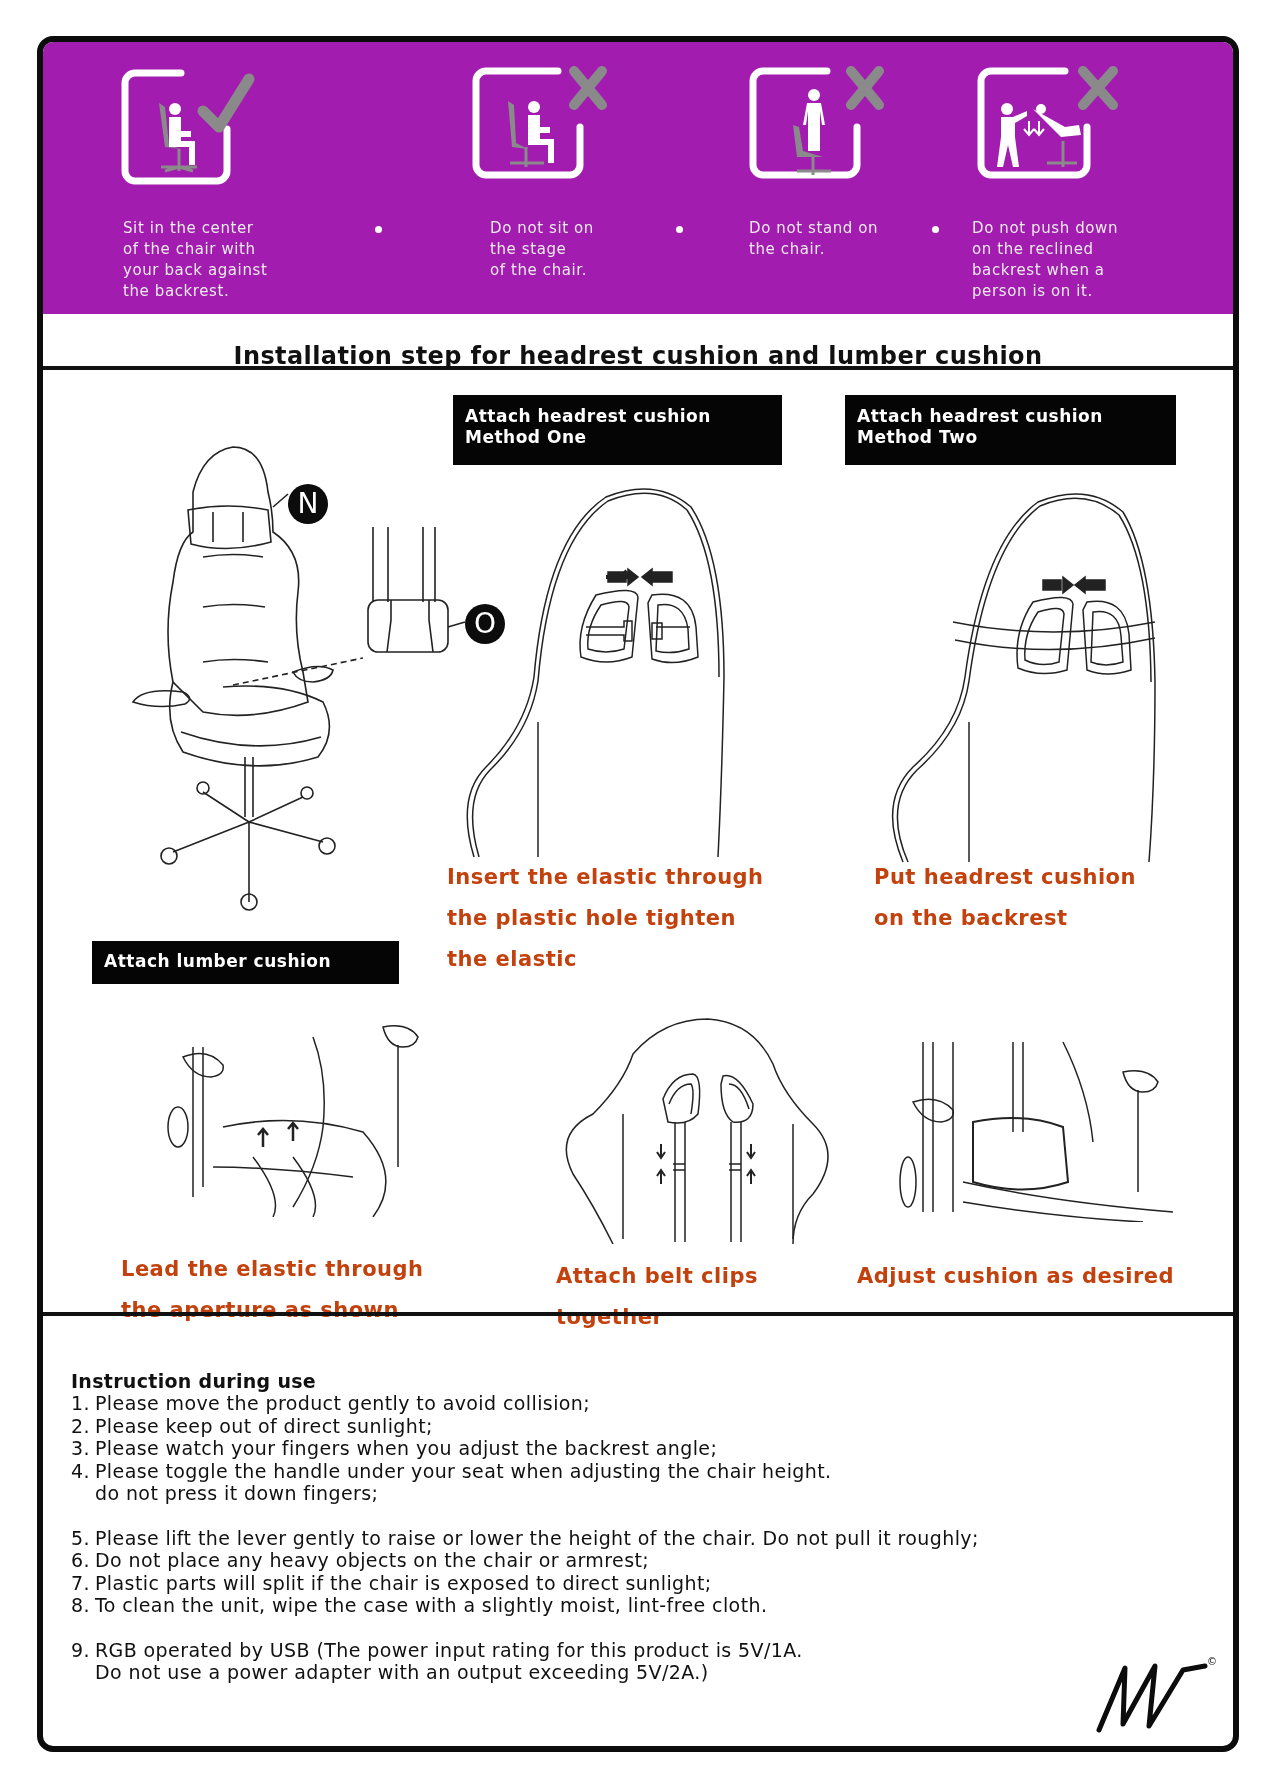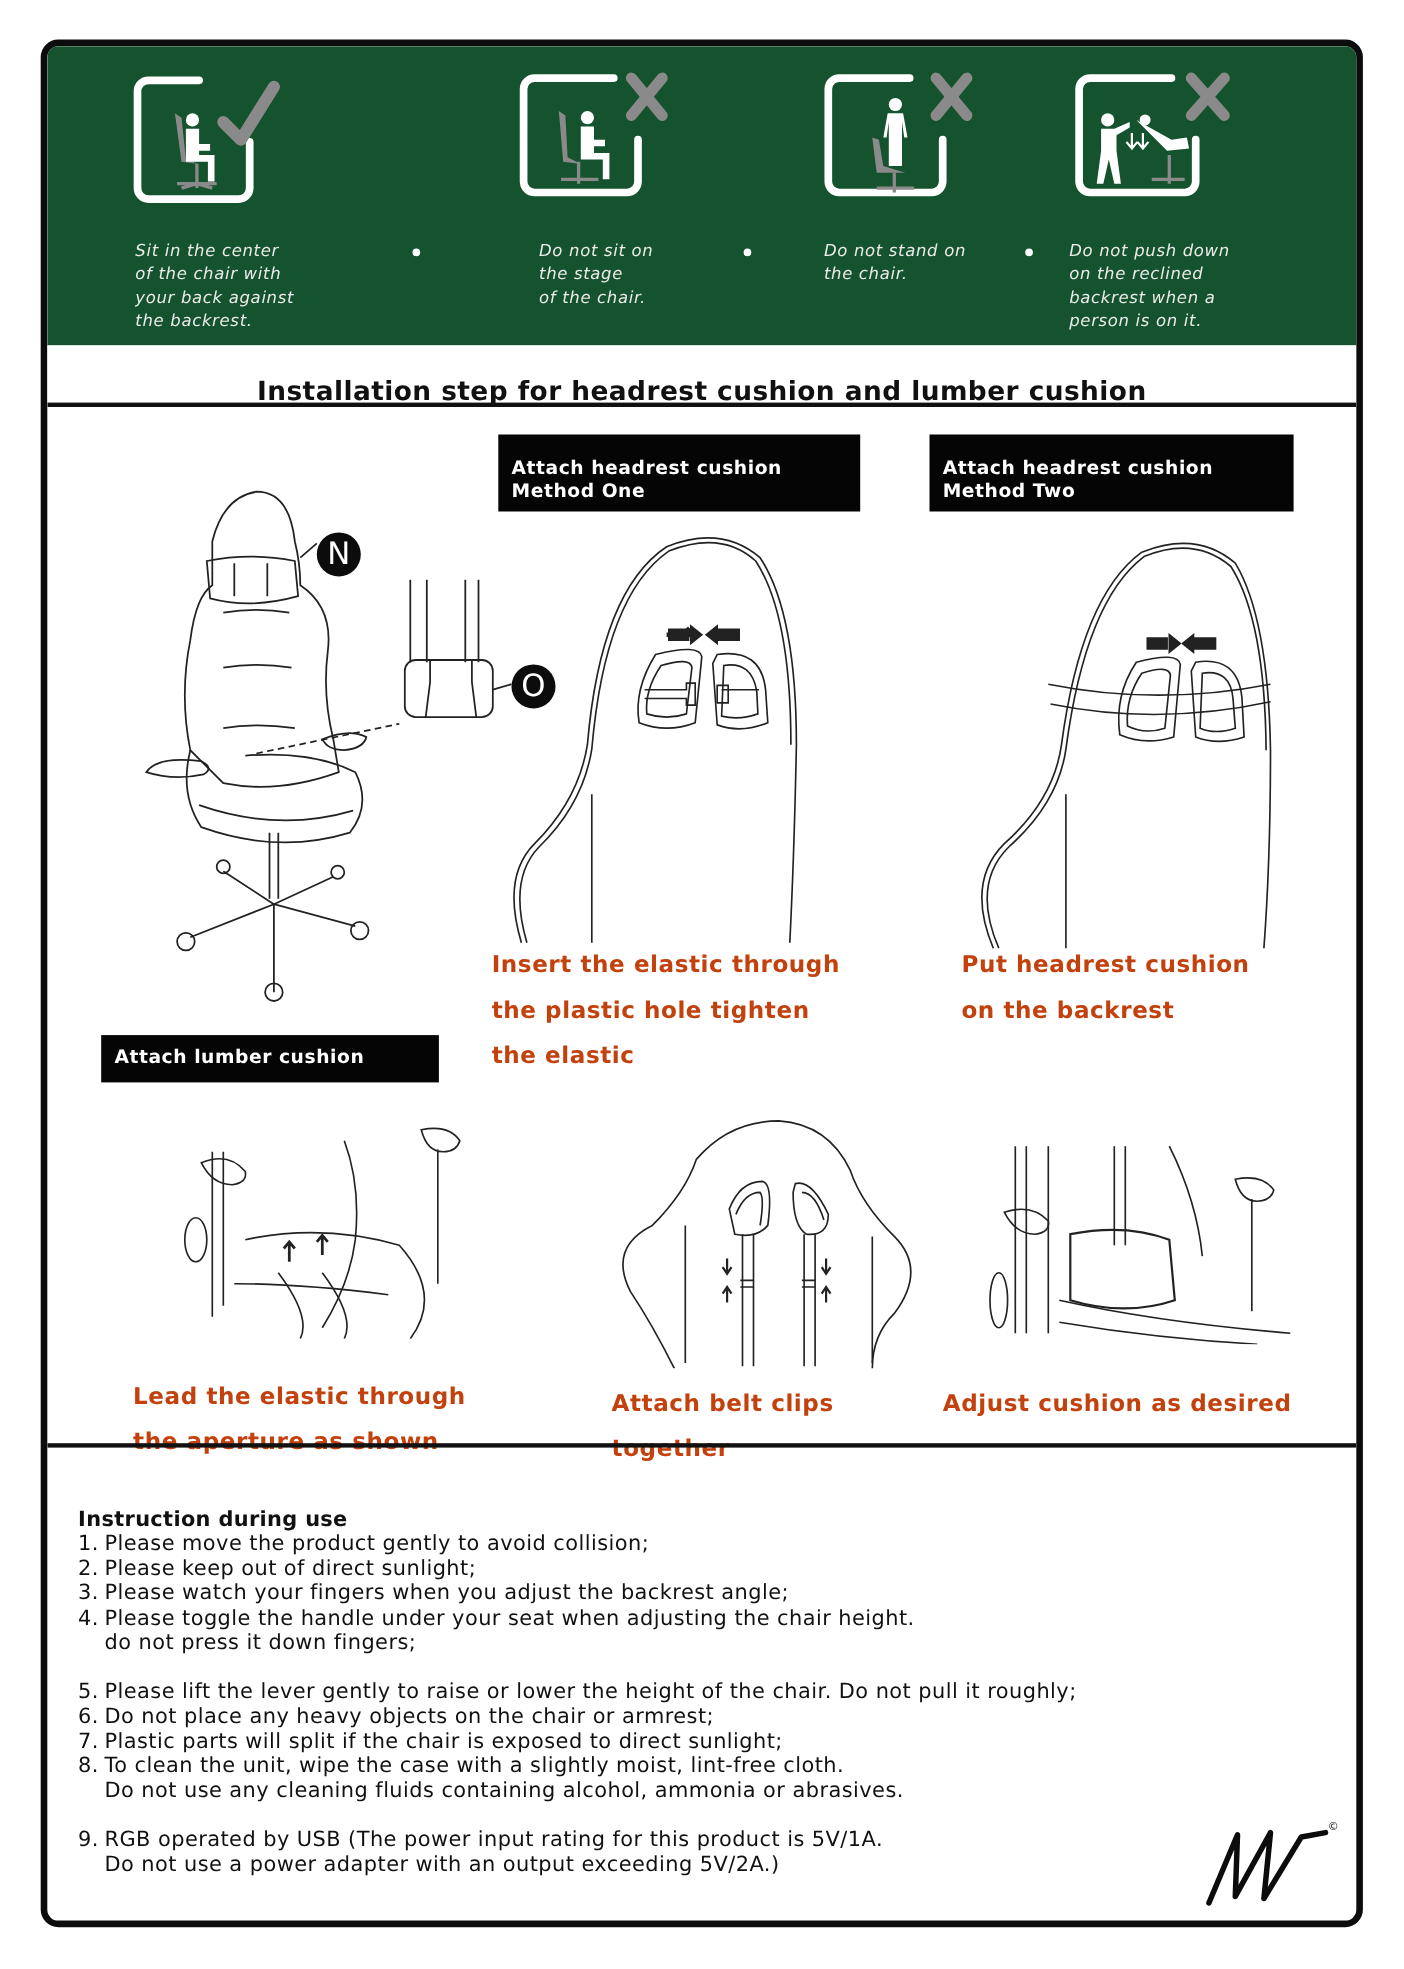--- a/index.html
+++ b/index.html
@@ -1,29 +1,29 @@
 <!DOCTYPE html>
 <html><head>
 <meta charset="utf-8">
 <style>
   html, body { margin:0; padding:0; background:#ffffff; }
   body { width:1276px; height:1790px; position:relative; overflow:hidden;
          font-family:"DejaVu Sans", "Liberation Sans", sans-serif; color:#111; }
   .abs { position:absolute; }
   .frame { left:37px; top:36px; width:1190px; height:1704px; border:6px solid #0c0c0c;
            border-radius:16px; overflow:hidden; background:#fff; }
-  .safety { left:0; top:0; width:1190px; height:272px; background:#14532d;font-style:italic; }
+  .safety { left:0; top:0; width:1190px; height:272px; background:#a21caf; }
   .icon-box { position:absolute; width:118px; height:118px; }
   .caption { position:absolute; color:#ecebeb; font-size:15px; line-height:21px; letter-spacing:0.6px; white-space:pre; }
   .bullet { position:absolute; width:7px; height:7px; border-radius:50%; background:#ffffff; }
   .title-band { left:0; top:272px; width:1190px; height:52px; border-bottom:4px solid #111; background:#fff;
                 display:flex; align-items:center; justify-content:center; }
   .title-band span { font-family:"DejaVu Sans", sans-serif; font-weight:bold; font-size:24px; letter-spacing:0.4px; color:#111;margin-top:32px; }
   .label-box { position:absolute; background:#050505; color:#fff; font-weight:bold; font-size:17px; line-height:21px;
-               padding:21px 12px; box-sizing:border-box; letter-spacing:0.5px; }
+               padding:11px 12px; box-sizing:border-box; letter-spacing:0.5px; }
   .step-text { position:absolute; font-weight:bold; font-size:21px; line-height:41px; color:#c2410c; letter-spacing:0.5px; white-space:pre; }
   .divider2 { left:0; top:1270px; width:1190px; height:4px; background:#111; }
   .instr-head { left:28px; top:1328px; font-weight:bold; font-size:19px; color:#111; letter-spacing:0.3px; }
   .instr-list { left:28px; top:1350px; font-size:19px; line-height:22.5px; color:#111; letter-spacing:0.4px; }
   .instr-item { display:flex; white-space:pre; }
   .instr-item .num { width:24px; flex:none; }
   .instr-gap { height:22px; }
   svg { display:block; }
 </style>
 </head>
@@ -224,21 +224,21 @@
     <div class="instr-item"><span class="num">1.</span><span>Please move the product gently to avoid collision;</span></div>
     <div class="instr-item"><span class="num">2.</span><span>Please keep out of direct sunlight;</span></div>
     <div class="instr-item"><span class="num">3.</span><span>Please watch your fingers when you adjust the backrest angle;</span></div>
     <div class="instr-item"><span class="num">4.</span><span>Please toggle the handle under your seat when adjusting the chair height.</span></div>
     <div class="instr-item"><span class="num"></span><span>do not press it down fingers;</span></div>
     <div class="instr-gap"></div>
     <div class="instr-item"><span class="num">5.</span><span>Please lift the lever gently to raise or lower the height of the chair. Do not pull it roughly;</span></div>
     <div class="instr-item"><span class="num">6.</span><span>Do not place any heavy objects on the chair or armrest;</span></div>
     <div class="instr-item"><span class="num">7.</span><span>Plastic parts will split if the chair is exposed to direct sunlight;</span></div>
     <div class="instr-item"><span class="num">8.</span><span>To clean the unit, wipe the case with a slightly moist, lint-free cloth.</span></div>
-    <div class="instr-item"><span class="num"></span><span>Do not use any cleaning fluids containing alcohol, ammonia or abrasives.</span></div>
+    <div class="instr-item"><span class="num"></span></div>
     <div class="instr-gap"></div>
     <div class="instr-item"><span class="num">9.</span><span>RGB operated by USB (The power input rating for this product is 5V/1A.</span></div>
     <div class="instr-item"><span class="num"></span><span>Do not use a power adapter with an output exceeding 5V/2A.)</span></div>
   </div>
 
   <div class="abs" style="left:1050px; top:1618px; width:130px; height:80px;">
     <svg width="130" height="80" viewBox="0 0 130 80" fill="none" stroke="#0c0c0c" stroke-width="5" stroke-linecap="round" stroke-linejoin="round">
       <path d="M6 70 L32 8 L30 64 L62 6 L56 66 L90 10 L112 6"></path>
     </svg>
     <span class="abs" style="left:114px; top:-4px; font-size:10px;">©</span>

